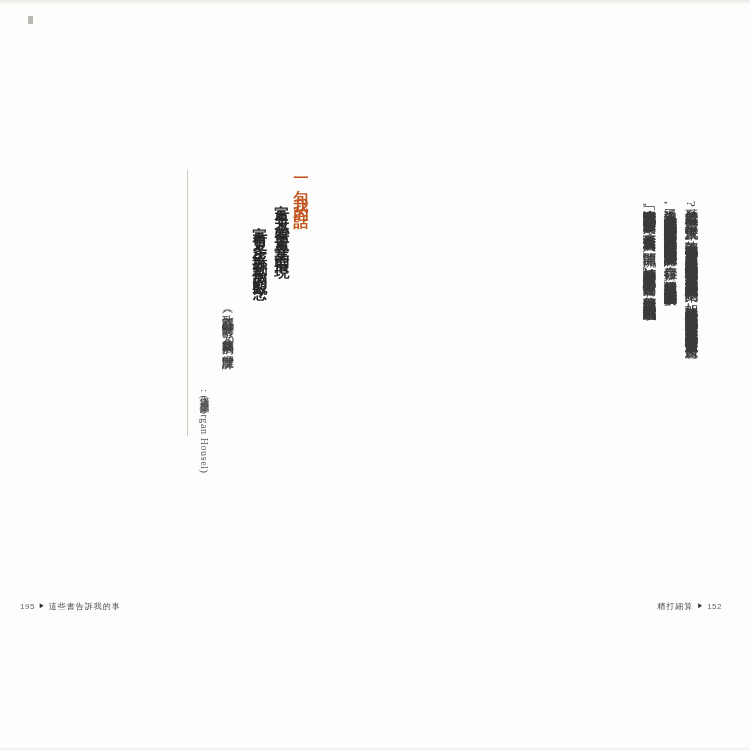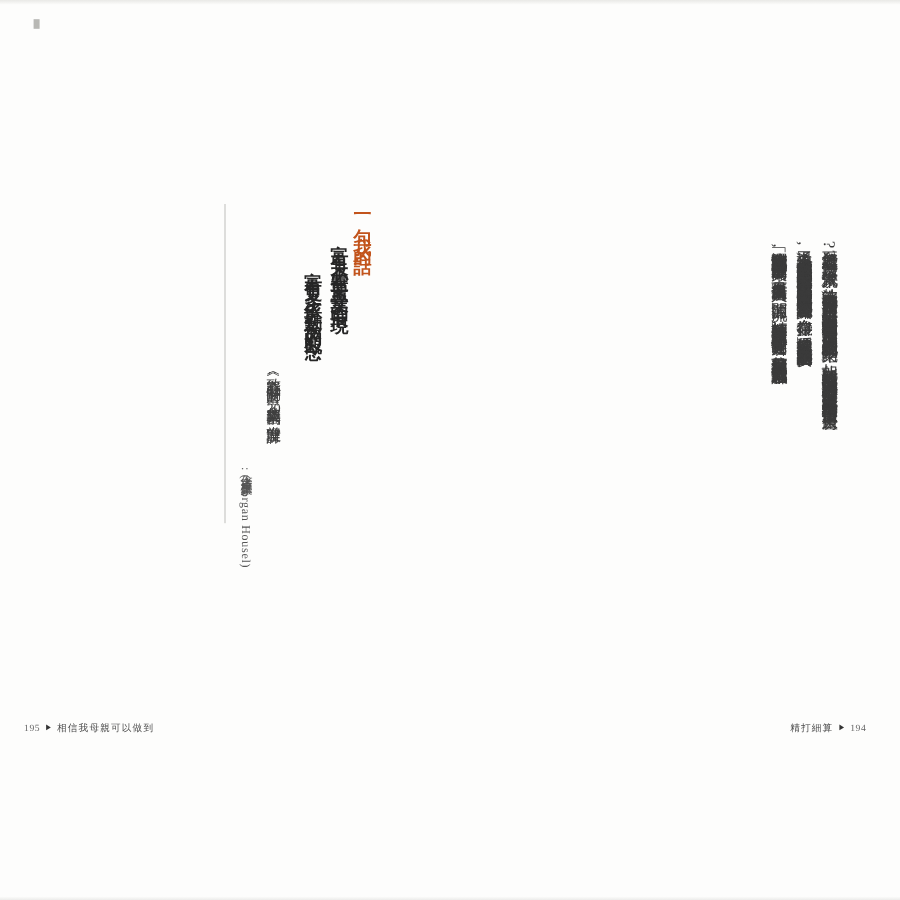--- a/index.html
+++ b/index.html
@@ -47,21 +47,21 @@
     font-size:10px;letter-spacing:0.6px;color:#555;
   }
   .rule{position:absolute;left:187px;top:170px;width:1px;height:266px;background:#c9c9c6;}
 
   
   .footer{
     position:absolute;top:601px;font-size:8px;color:#4c4c4c;
     letter-spacing:1px;white-space:nowrap;
   }
   .footer .arrow{font-size:6px;position:relative;top:-1px;letter-spacing:0;margin:0 4px;color:#333;}
-  .footer .pagenum{font-family:Liberation Serif, serif;letter-spacing:0.5px;color:#666;}
+  .footer .pagenum{font-family:Liberation Sans, sans-serif;letter-spacing:0.5px;color:#666;}
   .footer-left{left:20px;}
   .footer-right{right:28px;}
 </style>
 </head>
 <body>
 
 <div class="edge-top"></div>
 <div class="edge-bottom"></div>
 <div class="speck"></div>
 
@@ -74,18 +74,18 @@
 <aside>
   <h2 class="v quote-heading">一句我的話</h2>
   <p class="v quote-line q1">富有未必需要專業的展現,</p>
   <p class="v quote-line q2">富有更多依靠勤儉的觀念。</p>
   <p class="v book-title"><span>《致富心態:關於財富、貪婪與幸福的</span><span class="tcy">20</span><span>堂理財課》</span></p>
   <p class="v author">作者:摩根・豪瑟(Morgan Housel)</p>
   <div class="rule"></div>
 </aside>
 
 <div class="footer footer-left">
-  <span class="pagenum">195</span><span class="arrow">▶</span><span>相信我母親可以做到</span>
+  <span class="pagenum">195</span><span class="arrow">▶</span><span>這些書告訴我的事</span>
 </div>
 
 <div class="footer footer-right">
-  <span>精打細算</span><span class="arrow">▶</span><span class="pagenum">194</span>
+  <span>精打細算</span><span class="arrow">▶</span><span class="pagenum">152</span>
 </div>
 
 </body></html>

